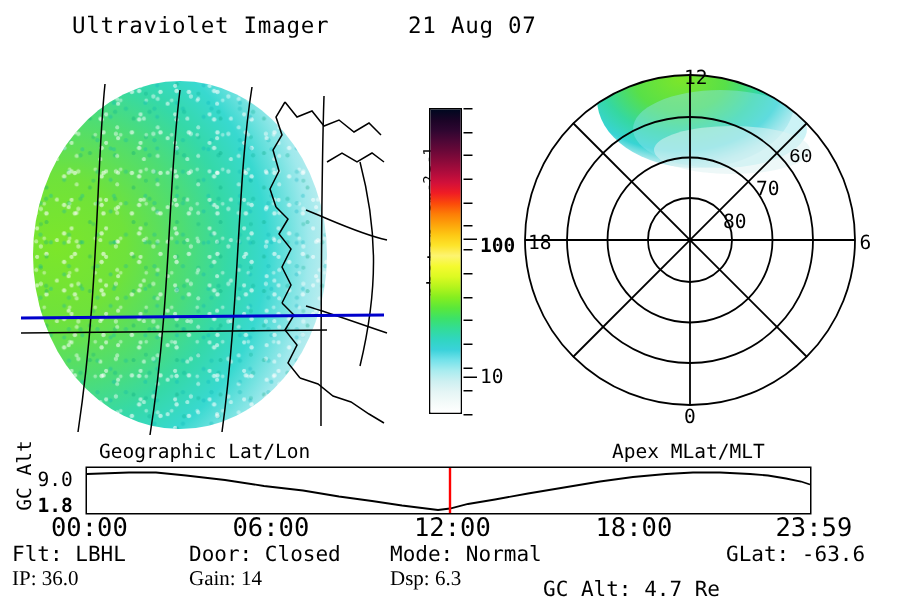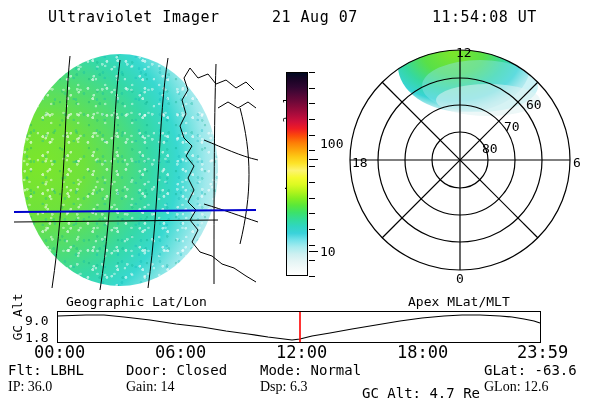--- a/index.html
+++ b/index.html
@@ -87,21 +87,20 @@
   .c1{left:8px;} .c2{left:126px;} .c3{left:244px;margin-left:16px;} .c4{left:362px;margin-top:23px;} .c5{left:484px;}
 </style>
 </head>
 <body>
 
 <div id="root">
 
   <div id="header" class="abs">
     <span id="h-title">Ultraviolet Imager</span>
     <span id="h-date">21 Aug 07</span>
-    <span id="h-time">11:54:08 UT</span>
   </div>
 
   <div id="geo" class="abs">
     <div id="geo-disk">
       <div class="disk-layer" id="disk-base"></div>
       <div class="disk-layer" id="disk-noise"></div>
     </div>
     <svg id="geo-svg" width="252" height="250">
       <g fill="none" stroke="#000" stroke-width="1">
 
@@ -141,21 +140,21 @@
         <div class="cb-tick" style="top: 106.462px;"></div>
         <div class="cb-tick" style="top: 122.154px;"></div>
         <div class="cb-tick" style="top: 137.846px;"></div>
         <div class="cb-tick" style="top: 153.538px;"></div>
         <div class="cb-tick" style="top: 169.231px;"></div>
         <div class="cb-tick" style="top: 184.923px;"></div>
         <div class="cb-tick" style="top: 200.615px;"></div>
         <div class="cb-tick" style="top: 216.308px;"></div>
         <div class="cb-tick" style="top: 232px;"></div>
         <div class="cb-tick cb-major" style="top: 114.7px;"></div>
-        <div class="cb-num" style="top: 93px;">100</div>
+        <div class="cb-num" style="top: 114px; font-weight: bold;">100</div>
         <div class="cb-tick cb-major" style="top: 206.5px;"></div>
         <div class="cb-num" style="top: 200.5px;">10</div>
       </div>
   </div>
 
   <div id="polar" class="abs">
     <svg id="polar-svg" width="262" height="250">
       <defs>
         <clipPath id="outerClip">
             <circle cx="130" cy="116" r="110"></circle>
@@ -188,34 +187,34 @@
         <line x1="208" y1="38" x2="52" y2="194"></line>
       </g>
     </svg>
     <div id="polar-mlt">
         <div class="pol-lab" style="left: 126px; top: 2px;">12</div>
         <div class="pol-lab" style="left: 243px; top: 112px;">6</div>
         <div class="pol-lab" style="left: 126px; top: 228px;">0</div>
         <div class="pol-lab" style="left: 22px; top: 112px;">18</div>
       </div>
     <div id="polar-mlat">
-        <div class="pol-lab" style="left: 196px; top: 54px;">60</div>
+        <div class="pol-lab" style="left: 196px; top: 54px; font-family: Liberation Mono, monospace;">60</div>
         <div class="pol-lab" style="left: 174px; top: 76px;">70</div>
         <div class="pol-lab" style="left: 152px; top: 98px;">80</div>
       </div>
   </div>
 
   <div id="strip" class="abs">
     <div class="strip-title" id="title-geo">Geographic Lat/Lon</div>
     <div class="strip-title" id="title-apex">Apex MLat/MLT</div>
 
     <div id="yax-rot">GC Alt</div>
     <div id="y-nums">
         <div class="y-num" style="top: 20px;">9.0</div>
-        <div class="y-num" style="top: 37px;">1.8</div>
+        <div class="y-num" style="top: 37px; font-weight: bold;">1.8</div>
       </div>
 
     <div id="strip-box"></div>
     <svg id="strip-svg" width="600" height="62">
       <polyline fill="none" stroke="#000" stroke-width="1.2" points="58,22 86,21 104,21 124,23 150,26 176,30 202,33 226,37 248,40
                 268,43 284,45 292,46 300,45 312,42 330,39 352,35 376,31 400,27
                 422,24 444,22 462,21 480,21 500,22 512,23 524,25 534,27 540,29"></polyline>
       <line id="cursor-line" x1="300" y1="18" x2="300" y2="48" stroke="#ff0000" stroke-width="1.6"></line>
     </svg>
     <div id="t-nums">
@@ -230,16 +229,15 @@
   <div id="status" class="abs">
       <div class="st r1 c1"><span>Flt: </span><span>LBHL</span></div>
       <div class="st r1 c2"><span>Door: </span><span>Closed</span></div>
       <div class="st r1 c3"><span>Mode: </span><span>Normal</span></div>
       <div class="st r1 c4"><span>GC Alt: </span><span>4.7 Re</span></div>
       <div class="st r1 c5"><span>GLat: </span><span>-63.6</span></div>
       <div class="st r2 c1"><span>IP: </span><span>36.0</span></div>
       <div class="st r2 c2"><span>Gain: </span><span>14</span></div>
       <div class="st r2 c3"><span>Dsp: </span><span>6.3</span></div>
       <div class="st r2 c4"><span>Seq: </span><span>39</span></div>
-      <div class="st r2 c5"><span>GLon: </span><span>12.6</span></div>
     </div>
 
 </div>
 
 </body></html>

